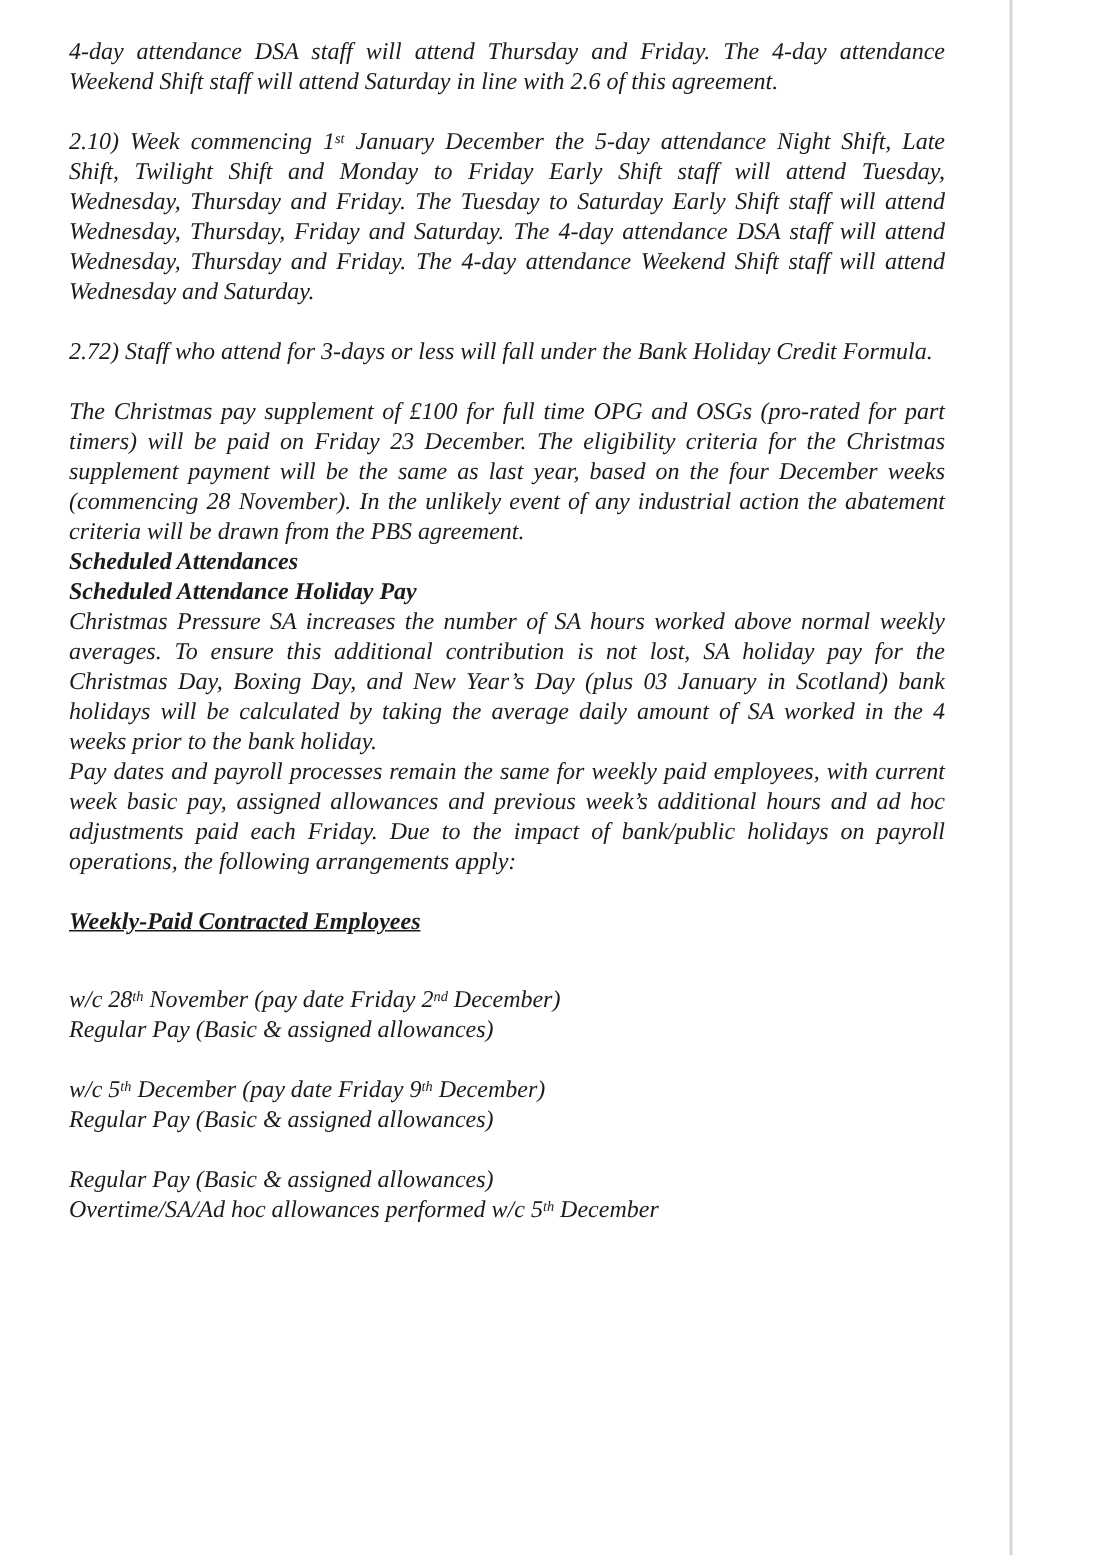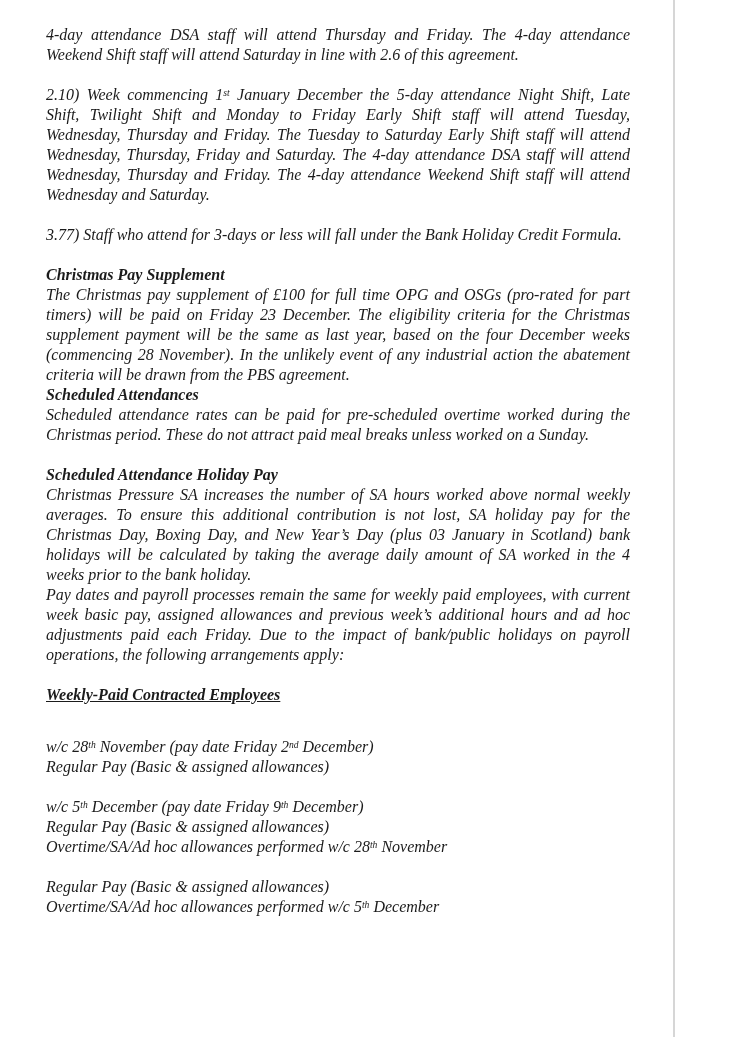--- a/index.html
+++ b/index.html
@@ -47,43 +47,40 @@
 </style>
 </head>
 <body>
 
 <div class="page">
 
   <p>4-day attendance DSA staff will attend Thursday and Friday. The 4-day attendance Weekend Shift staff will attend Saturday in line with 2.6 of this agreement.</p>
 
   <p>2.10) Week commencing 1<sup>st</sup> January December the 5-day attendance Night Shift, Late Shift, Twilight Shift and Monday to Friday Early Shift staff will attend Tuesday, Wednesday, Thursday and Friday. The Tuesday to Saturday Early Shift staff will attend Wednesday, Thursday, Friday and Saturday. The 4-day attendance DSA staff will attend Wednesday, Thursday and Friday. The 4-day attendance Weekend Shift staff will attend Wednesday and Saturday.</p>
 
-  <p>3.77) Staff who attend for 3-days or less will fall under the Bank Holiday Credit Formula.</p>
+  <p>2.72) Staff who attend for 3-days or less will fall under the Bank Holiday Credit Formula.</p>
 
-  <h3>Christmas Pay Supplement</h3>
   <p class="tight">The Christmas pay supplement of £100 for full time OPG and OSGs (pro-rated for part timers) will be paid on Friday 23 December. The eligibility criteria for the Christmas supplement payment will be the same as last year, based on the four December weeks (commencing 28 November). In the unlikely event of any industrial action the abatement criteria will be drawn from the PBS agreement.</p>
 
   <h3>Scheduled Attendances</h3>
-  <p>Scheduled attendance rates can be paid for pre-scheduled overtime worked during the Christmas period. These do not attract paid meal breaks unless worked on a Sunday.</p>
 
   <h3>Scheduled Attendance Holiday Pay</h3>
   <p class="tight">Christmas Pressure SA increases the number of SA hours worked above normal weekly averages. To ensure this additional contribution is not lost, SA holiday pay for the Christmas Day, Boxing Day, and New Year’s Day (plus 03 January in Scotland) bank holidays will be calculated by taking the average daily amount of SA worked in the 4 weeks prior to the bank holiday.</p>
   <p>Pay dates and payroll processes remain the same for weekly paid employees, with current week basic pay, assigned allowances and previous week’s additional hours and ad hoc adjustments paid each Friday. Due to the impact of bank/public holidays on payroll operations, the following arrangements apply:</p>
 
   <h3 class="underlined gap-after">Weekly-Paid Contracted Employees</h3>
 
   <div class="pay-week">
     <p>w/c 28<sup>th</sup> November (pay date Friday 2<sup>nd</sup> December)</p>
     <p>Regular Pay (Basic &amp; assigned allowances)</p>
   </div>
 
   <div class="pay-week">
     <p>w/c 5<sup>th</sup> December (pay date Friday 9<sup>th</sup> December)</p>
     <p>Regular Pay (Basic &amp; assigned allowances)</p>
-    <p>Overtime/SA/Ad hoc allowances performed w/c 28<sup>th</sup> November</p>
   </div>
 
   <div class="pay-week">
     <p>Regular Pay (Basic &amp; assigned allowances)</p>
     <p>Overtime/SA/Ad hoc allowances performed w/c 5<sup>th</sup> December</p>
   </div>
 
   <div class="edge-line"></div>
 </div>
 

